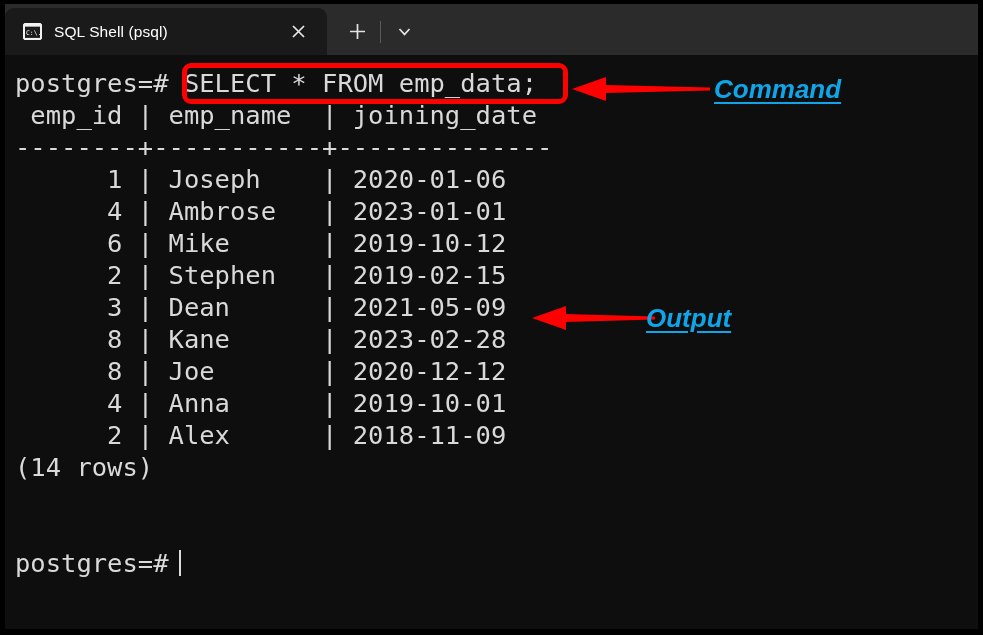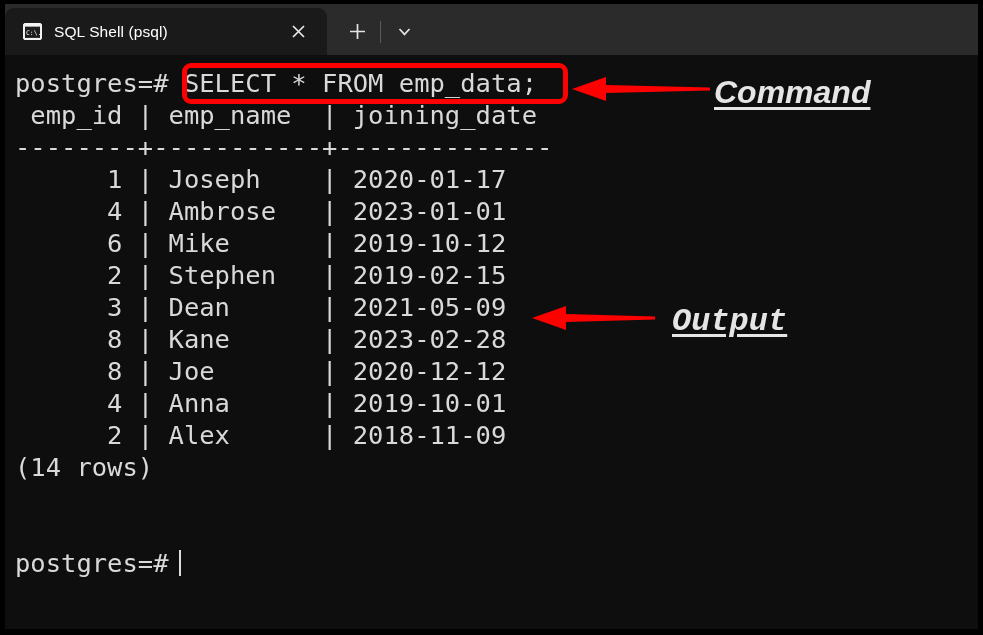--- a/index.html
+++ b/index.html
@@ -129,32 +129,32 @@
     top: 59px;
     width: 386px;
     height: 41px;
     border: 5px solid #fe0000;
     border-radius: 9px;
     pointer-events: none;
   }
 
   .annot {
     position: absolute;
-    color: #e5e5e5;
+    color: #0ea5e9;
     font-family: "Liberation Sans", sans-serif;
     font-weight: 700;
     font-style: italic;
-    font-size: 32px;
+    font-size: 26px;
     text-decoration: underline;
     text-underline-offset: 4px;
     white-space: nowrap;
   }
 
   .annot-command { left: 709px; top: 70px; }
-  .annot-output  { left: 667px; top: 299px; font-family: Liberation Mono, monospace; }
+  .annot-output  { left: 641px; top: 299px; }
 
   .arrow { position: absolute; }
   .arrow-command { left: 567px; top: 70px; }
   .arrow-output  { left: 527px; top: 299px; }
 </style>
 </head>
 <body>
 
 <div class="window">
 
@@ -189,21 +189,21 @@
       <svg width="17" height="17" viewBox="0 0 17 17">
         <path d="M3.5 6 L8.5 11.4 L13.5 6" stroke="#e3e3e3" stroke-width="1.7" fill="none"></path>
       </svg>
     </div>
   </div>
 
   <div class="terminal">
     <div class="line">postgres=# SELECT * FROM emp_data;</div>
     <div class="line"> emp_id | emp_name  | joining_date</div>
     <div class="line">--------+-----------+--------------</div>
-    <div class="line">      1 | Joseph    | 2020-01-17</div>
+    <div class="line">      1 | Joseph    | 2020-01-06</div>
     <div class="line">      4 | Ambrose   | 2023-01-01</div>
     <div class="line">      6 | Mike      | 2019-10-12</div>
     <div class="line">      2 | Stephen   | 2019-02-15</div>
     <div class="line">      3 | Dean      | 2021-05-09</div>
     <div class="line">      8 | Kane      | 2023-02-28</div>
     <div class="line">      8 | Joe       | 2020-12-12</div>
     <div class="line">      4 | Anna      | 2019-10-01</div>
     <div class="line">      2 | Alex      | 2018-11-09</div>
     <div class="line">(14 rows)</div>
     <div class="spacer"></div>

